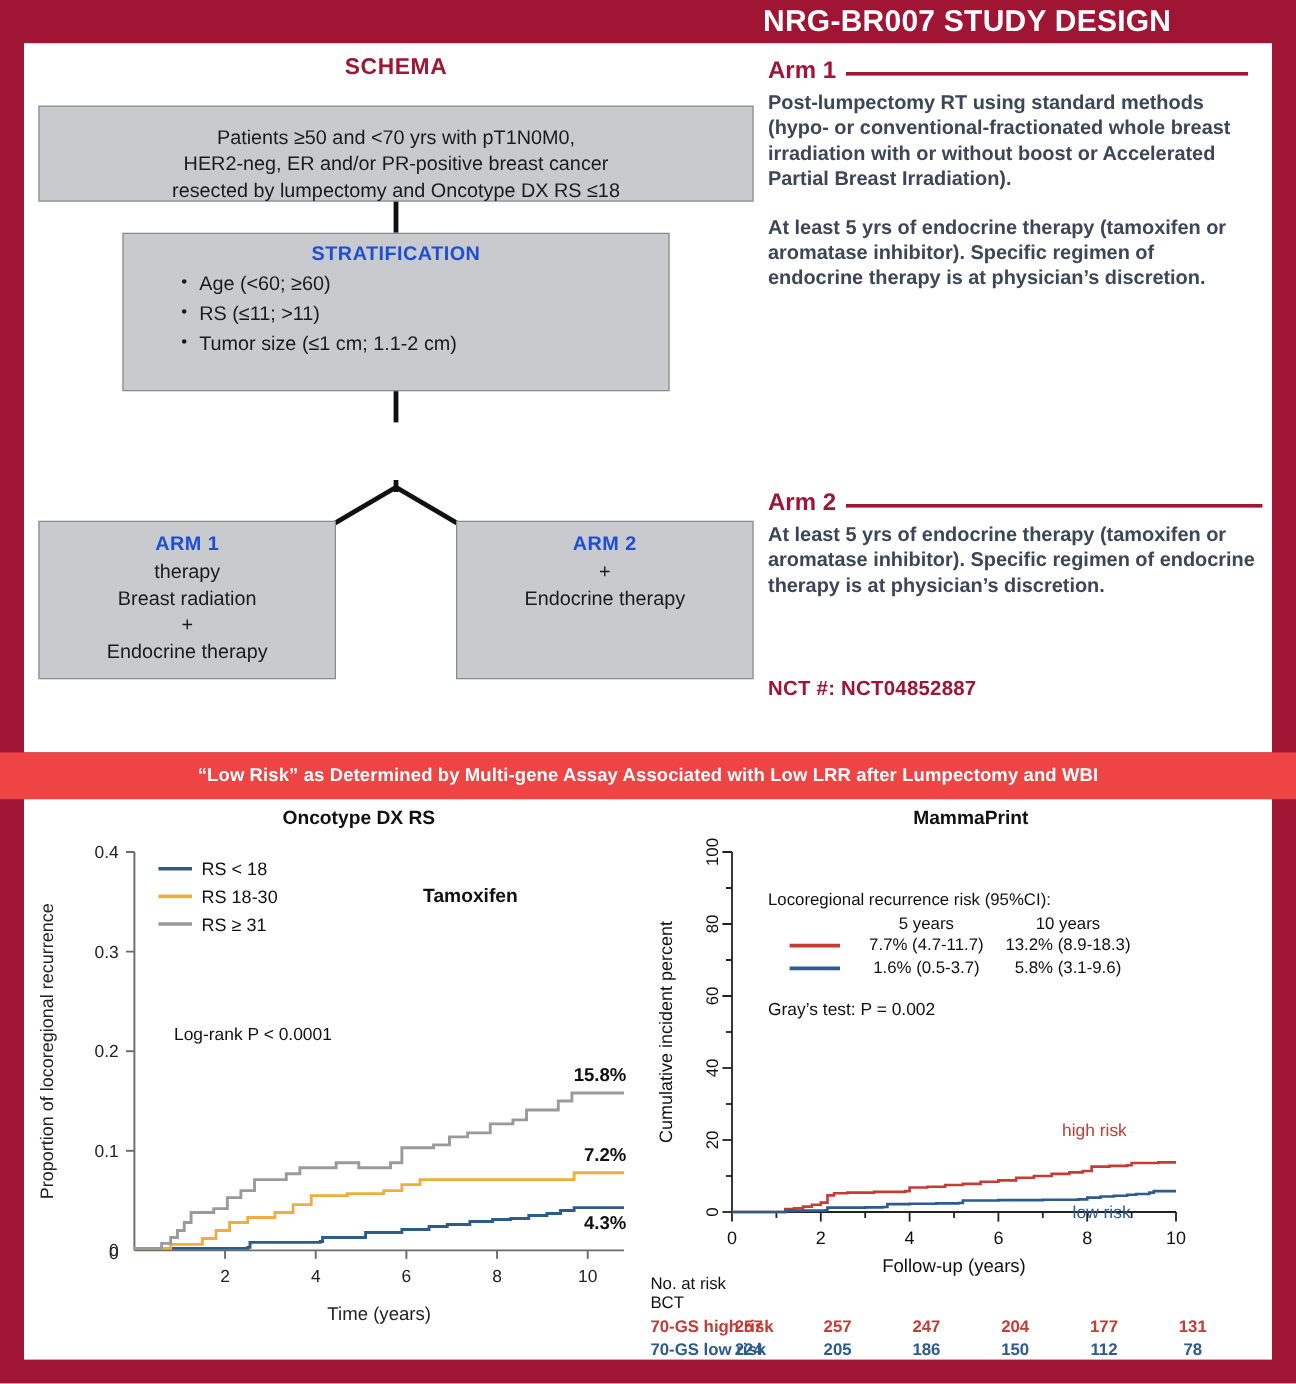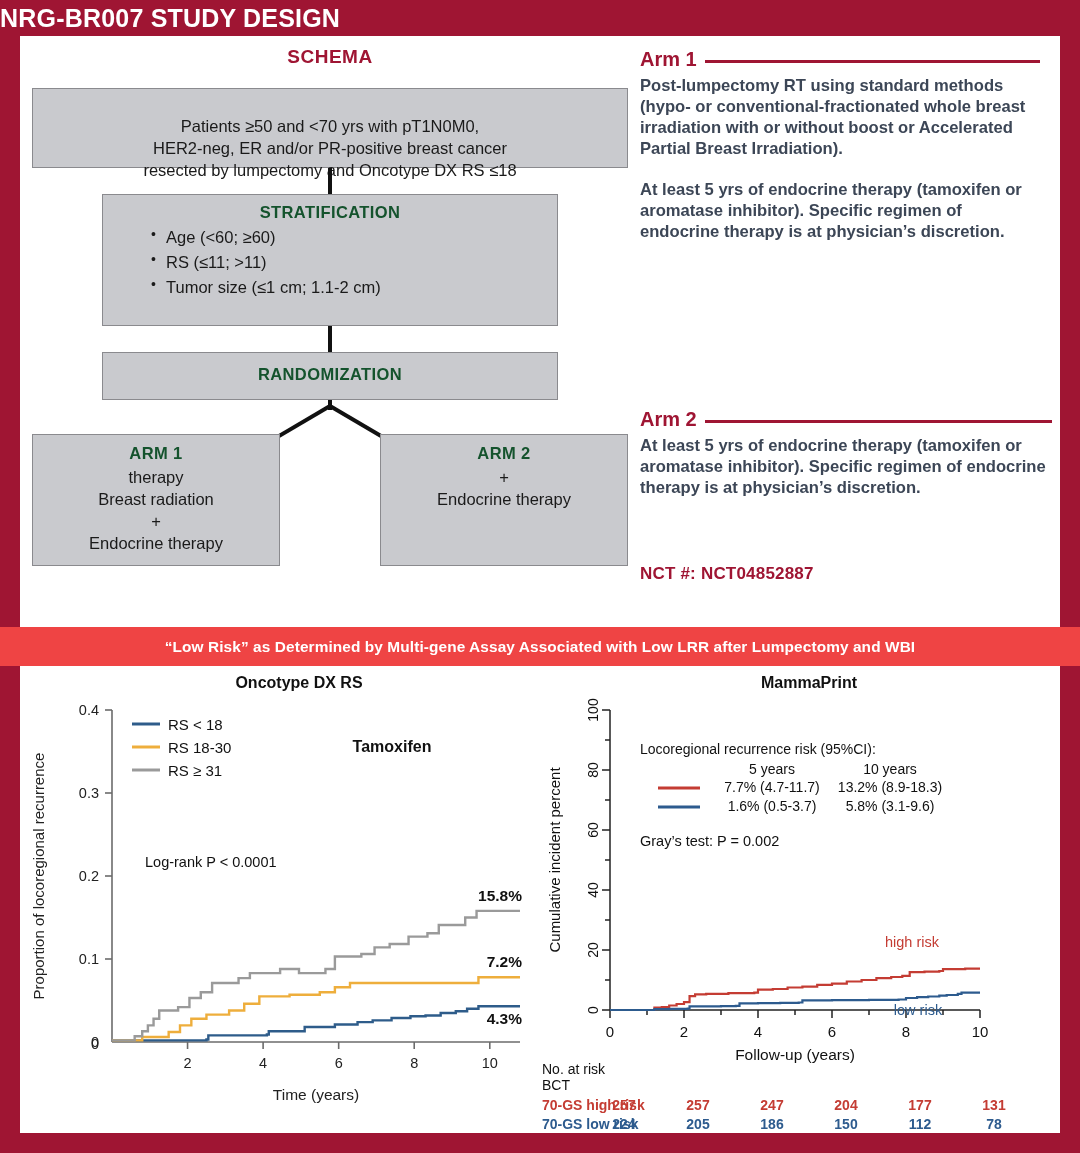--- a/index.html
+++ b/index.html
@@ -12,21 +12,21 @@
     position: relative;
     width: 1080px; height: 1153px;
     background: #9f1533;
     overflow: hidden;
   }
   
   .title-banner {
     position: absolute; left: 0; top: 0;
     width: 976px; height: 36px;
     background: #9f1533;
-    display: flex; align-items: center; justify-content: flex-start;
+    display: flex; align-items: center; justify-content: flex-end;
   }
   .title-banner .txt {
     color: #ffffff;
     font-size: 25px; font-weight: bold;
     letter-spacing: .2px;
   }
   
   .panel-top {
     position: absolute; left: 20px; top: 36px;
     width: 1040px; height: 591px;
@@ -39,21 +39,21 @@
     text-align: center; color: #9f1533;
     font-size: 19px; font-weight: bold; letter-spacing: .5px;
   }
   .gbox {
     position: absolute;
     background: #c9cace;
     border: 1px solid #8a8a8e;
   }
   .gbox .inner { padding: 6px 10px; text-align: center; }
   .gbox-title {
-    color: #14532d; font-weight: bold; font-size: 16.5px;
+    color: #1d4ed8; font-weight: bold; font-size: 16.5px;
     letter-spacing: .4px; margin-bottom: 3px;
   }
   .gbox-line { color: #1a1a1a; font-size: 16.5px; line-height: 1.34; }
   .bullets { text-align: left; padding-left: 38px; }
   .bullets li {
     list-style: none; font-size: 16.5px; color: #1a1a1a;
     line-height: 1.52; position: relative; padding-left: 15px;
   }
   .bullets li:before {
     content: "\2022"; position: absolute; left: 0; top: -1px; font-size: 14px;
@@ -106,21 +106,21 @@
   <div class="title-banner">
     <div class="txt">NRG-BR007 STUDY DESIGN</div>
   </div>
 
   <div class="panel-top">
 
     <div class="schema-col">
       <div class="schema-head">SCHEMA</div>
 
       <div class="gbox" style="left:12px; top:52px; width:596px; height:80px;">
-        <div class="inner" style="padding-top:26px;">
+        <div class="inner" style="padding-top:15px;">
           <div class="gbox-line">Patients ≥50 and &lt;70 yrs with pT1N0M0,</div>
           <div class="gbox-line">HER2-neg, ER and/or PR-positive breast cancer</div>
           <div class="gbox-line">resected by lumpectomy and Oncotype DX RS ≤18</div>
         </div>
       </div>
 
       <div class="connector" style="left:308px; top:132px; width:4px; height:26px;"></div>
 
       <div class="gbox" style="left:82px; top:158px; width:456px; height:132px;">
         <div class="inner" style="padding-top:8px;">
@@ -128,25 +128,20 @@
           <ul class="bullets">
             <li>Age (&lt;60; ≥60)</li>
             <li>RS (≤11; &gt;11)</li>
             <li>Tumor size (≤1 cm; 1.1-2 cm)</li>
           </ul>
         </div>
       </div>
 
       <div class="connector" style="left:308px; top:290px; width:4px; height:26px;"></div>
 
-      <div class="gbox" style="left:82px; top:316px; width:456px; height:48px;">
-        <div class="inner" style="padding-top:12px;">
-          <div class="gbox-title" style="margin:0;">RANDOMIZATION</div>
-        </div>
-      </div>
 
       <svg width="620" height="60" style="position:absolute; left:0; top:364px;">
         <line x1="310" y1="0" x2="310" y2="10" stroke="#111" stroke-width="4"></line>
         <line x1="310" y1="6" x2="225" y2="56" stroke="#111" stroke-width="4"></line>
         <line x1="310" y1="6" x2="395" y2="56" stroke="#111" stroke-width="4"></line>
       </svg>
 
       <div class="gbox" style="left:12px; top:398px; width:248px; height:132px;">
         <div class="inner" style="padding-top:9px;">
           <div class="gbox-title">ARM 1</div>

